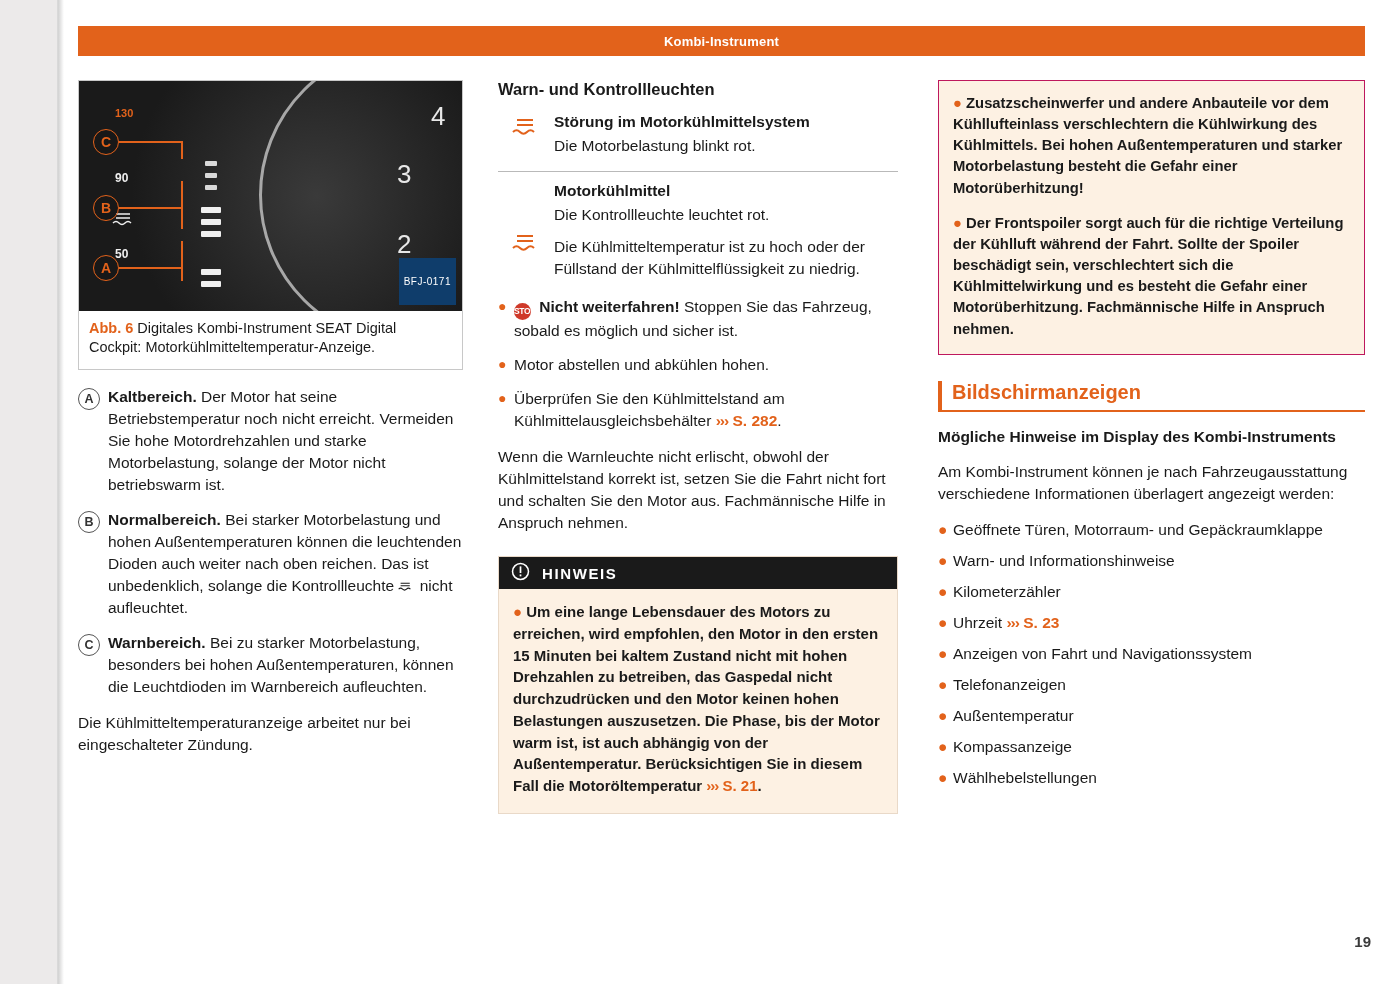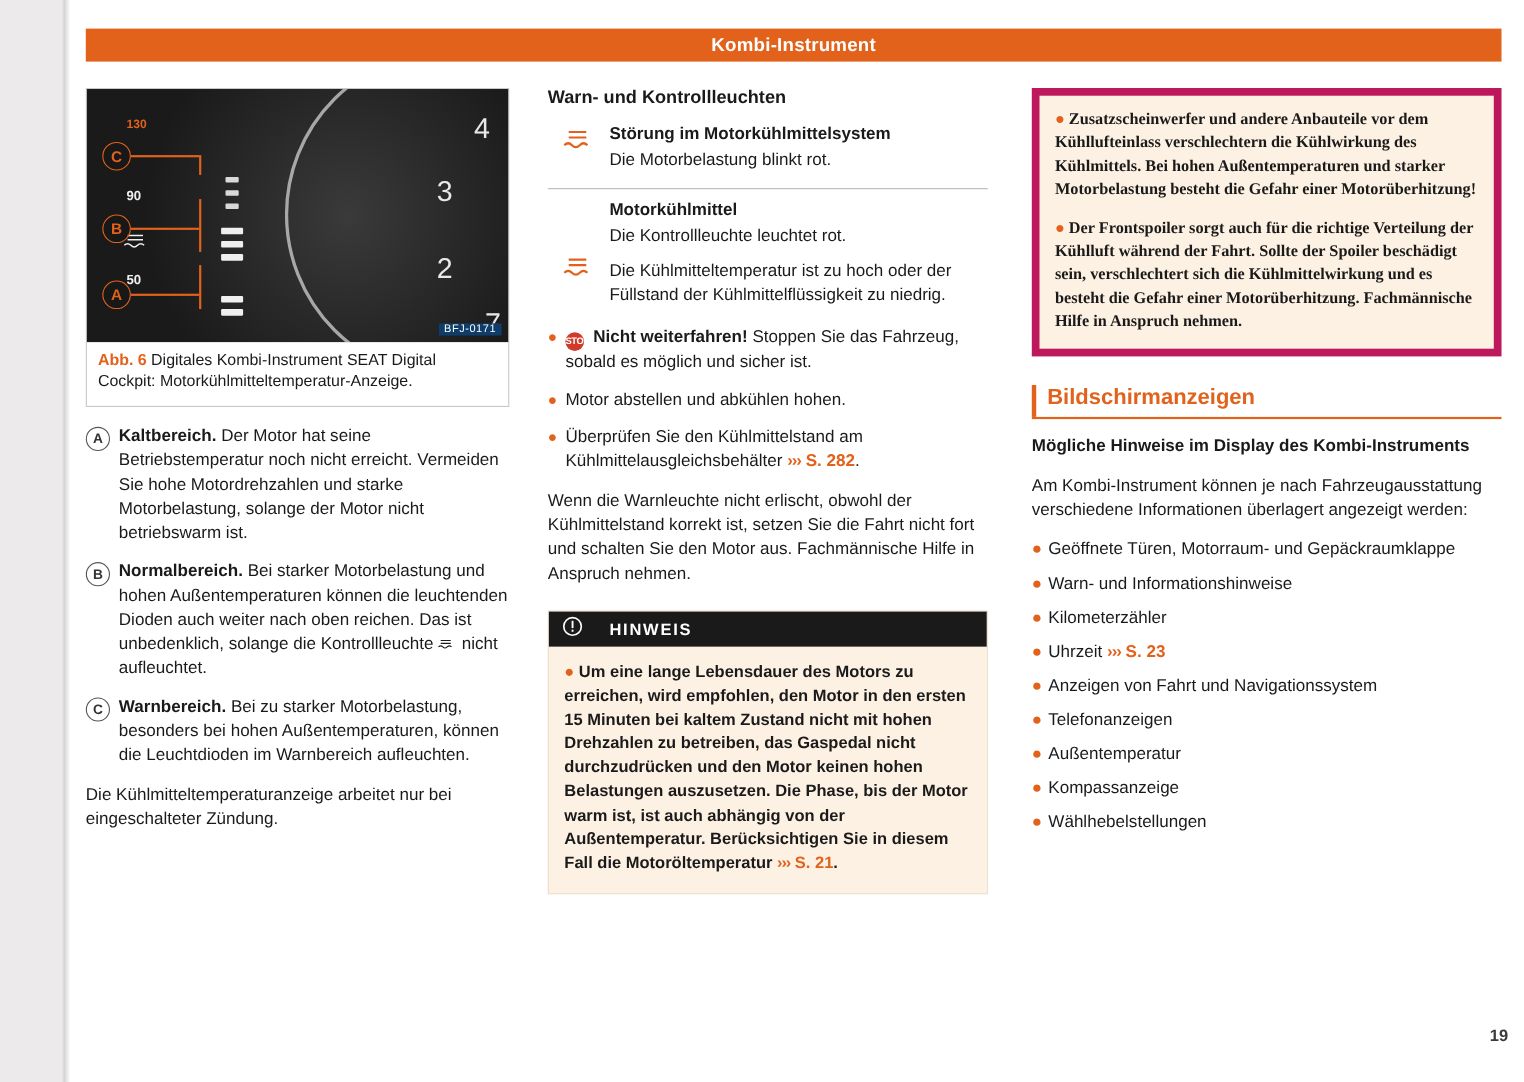--- a/index.html
+++ b/index.html
@@ -26,21 +26,21 @@
     position:absolute; left:58px; top:0; width:1327px; height:984px;
     background:#ffffff;
   }
   
   .header-bar {
     position:absolute; left:20px; top:26px; width:1287px; height:30px;
     background:#e2621b;
     display:flex; align-items:center; justify-content:center;
   }
   .header-title {
-    color:#ffffff; font-weight:bold; font-size:17px; letter-spacing:.2px;
+    color:#ffffff; font-weight:bold; font-size:13px; letter-spacing:.2px;
   }
 
   
   .col { position:absolute; top:80px; }
   .col-1 { left:20px;  width:385px; }
   .col-2 { left:440px; width:400px; }
   .col-3 { left:880px; width:427px; }
 
   
   .figure-box {
@@ -58,21 +58,21 @@
   }
   .dial-arc {
     position:absolute; left:180px; top:-36px; width:300px; height:300px;
     border:3px solid #bdbdbd; border-radius:50%;
     clip-path: polygon(0 0, 60% 0, 60% 100%, 0 100%);
     opacity:.85;
   }
   .dial-num { position:absolute; color:#e8e8e8; font-size:26px; font-family:"Liberation Sans", sans-serif;}
   .code-badge {
     position:absolute; right:6px; bottom:6px;
-    background:#0f3d6b; color:#fff; font-size:10px; padding:0 5px; letter-spacing:.5px;
+    background:#0f3d6b; color:#fff; font-size:10px; padding:18px 5px; letter-spacing:.5px;
   }
   .bar-stack { position:absolute; left:122px; top:38px; width:60px; height:160px; }
   .bar-seg { position:absolute; left:0; width:20px; height:6px; background:#efefef; border-radius:1px;}
   .bar-seg.small { width:12px; left:4px; height:5px; background:#d9d9d9;}
   .seg-130 { position:absolute; left:36px; top:26px; color:#e2621b; font-size:11px; font-weight:bold;}
   .seg-90 { position:absolute; left:36px; top:90px; color:#efefef; font-size:12px; font-weight:bold;}
   .seg-50 { position:absolute; left:36px; top:166px; color:#efefef; font-size:12px; font-weight:bold;}
   .coolant-glyph { position:absolute; left:33px; top:130px; }
   .callout-circle {
     position:absolute; width:26px; height:26px; border-radius:50%;
@@ -118,33 +118,33 @@
     text-align:center; line-height:17px; vertical-align:-2px; margin-right:4px;
     letter-spacing:-.3px;
   }
   .ref { color:#e2621b; font-weight:bold; white-space:nowrap; }
   .chev { color:#e2621b; font-weight:bold; letter-spacing:-1px; }
 
   
   .note-box { margin-top:22px; border:1px solid #e9d9c8; }
   .note-head {
     background:#1a1a1a; color:#fff; height:32px; display:flex; align-items:center;
-    padding-left:12px; gap:24px;
+    padding-left:12px; gap:12px;
   }
   .note-head-title { font-size:15px; font-weight:bold; letter-spacing:1.6px; }
   .note-body {
     background:#fdf1e3; padding:12px 14px 16px 14px;
     font-size:15px; line-height:1.45; font-weight:bold;
   }
   .note-body .dot { color:#e2621b; font-weight:bold; }
 
   
   .warnbox {
-    border:7px solid #be185d; background:#fdf1e3; padding:12px 14px 14px 14px;
-    font-size:14.8px; line-height:1.43; font-weight:bold;font-family:Liberation Serif, serif;
+    border:1px solid #be185d; background:#fdf1e3; padding:12px 14px 14px 14px;
+    font-size:14.8px; line-height:1.43; font-weight:bold;
   }
   .warnbox p { margin:0 0 14px 0; }
   .warnbox p:last-child { margin-bottom:0; }
   .section-title-wrap { margin-top:26px; }
   .section-title {
     border-left:4px solid #e2621b; padding:0 0 6px 10px;
     color:#e2621b; font-weight:bold; font-size:20px;
   }
   .section-rule { border:0; border-top:2px solid #e2621b; margin:0 0 14px 0; }
   .h-bold { font-size:15.5px; font-weight:bold; line-height:1.4; }

